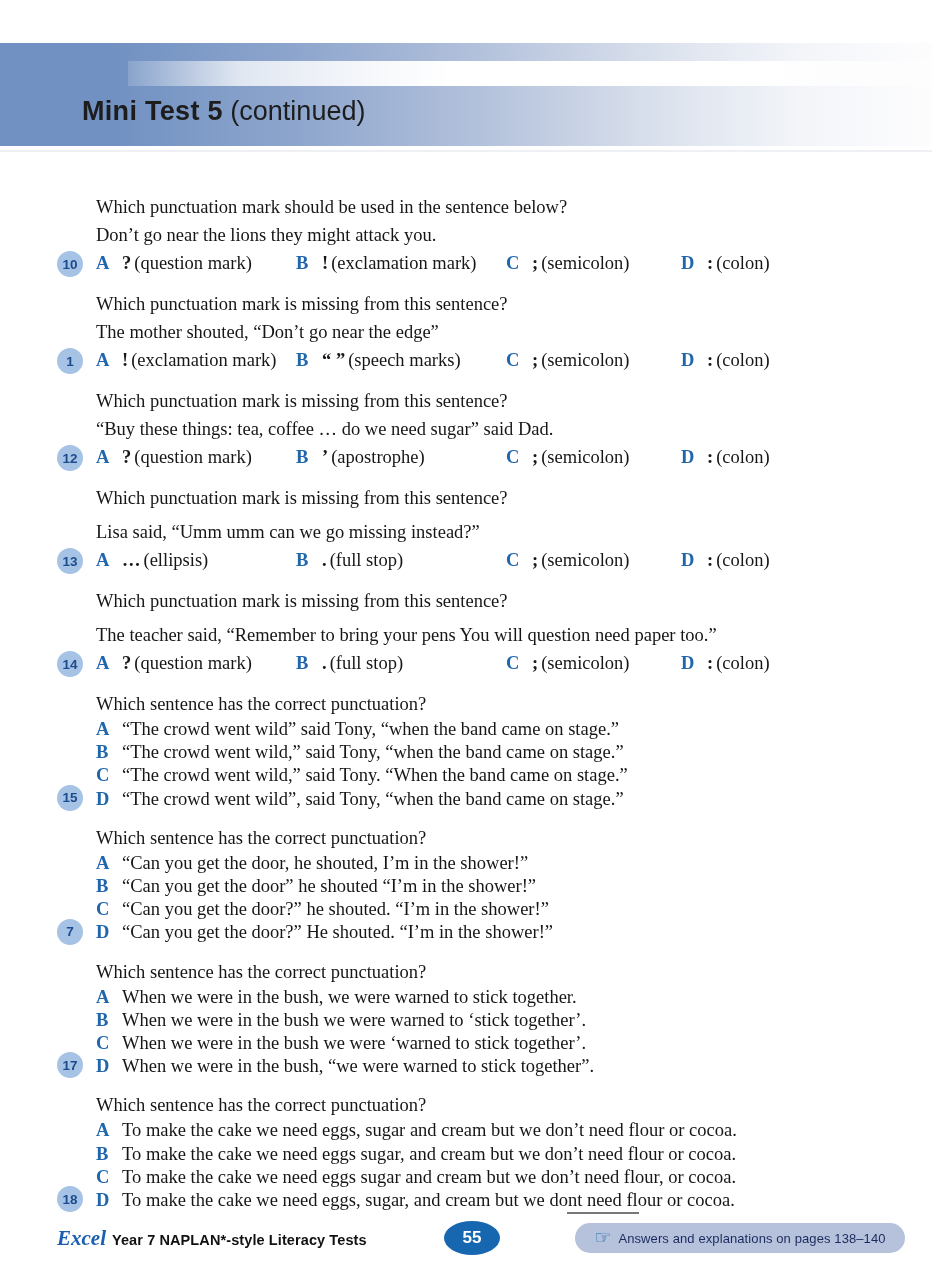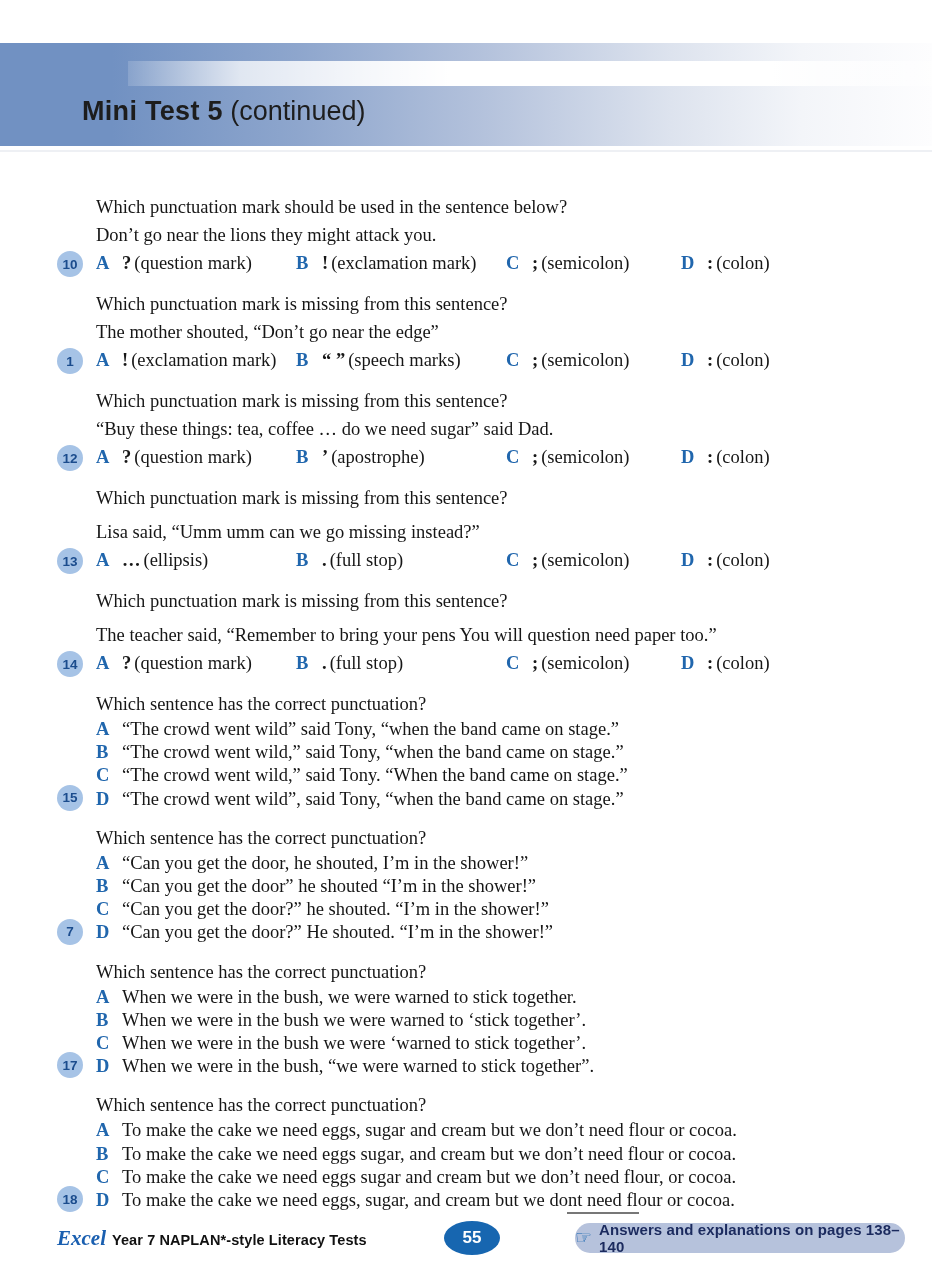--- a/index.html
+++ b/index.html
@@ -87,22 +87,22 @@
   .answers-pill {
     position:absolute; left:575px; top:3px; width:330px; height:30px;
     background:#b6c2dc; border-radius:15px;
     display:flex; align-items:center; justify-content:center; gap:7px;
   }
   .hand-icon {
     color:#1766b0; font-size:19px; line-height:1;
     font-family:"DejaVu Sans", sans-serif; transform:translateY(-1px);
   }
   .answers-text {
-    font-family:"Liberation Sans", sans-serif; font-weight:bold;
-    font-size:15px; color:#1b2a5e; letter-spacing:0.1px;
+    font-family:"Liberation Sans", sans-serif; font-weight:normal;
+    font-size:13px; color:#1b2a5e; letter-spacing:0.1px;
   }
 </style>
 </head>
 <body>
 
 <div class="page">
 
   <div class="banner">
     <div class="banner-stripe"></div>
     <div class="banner-title">

